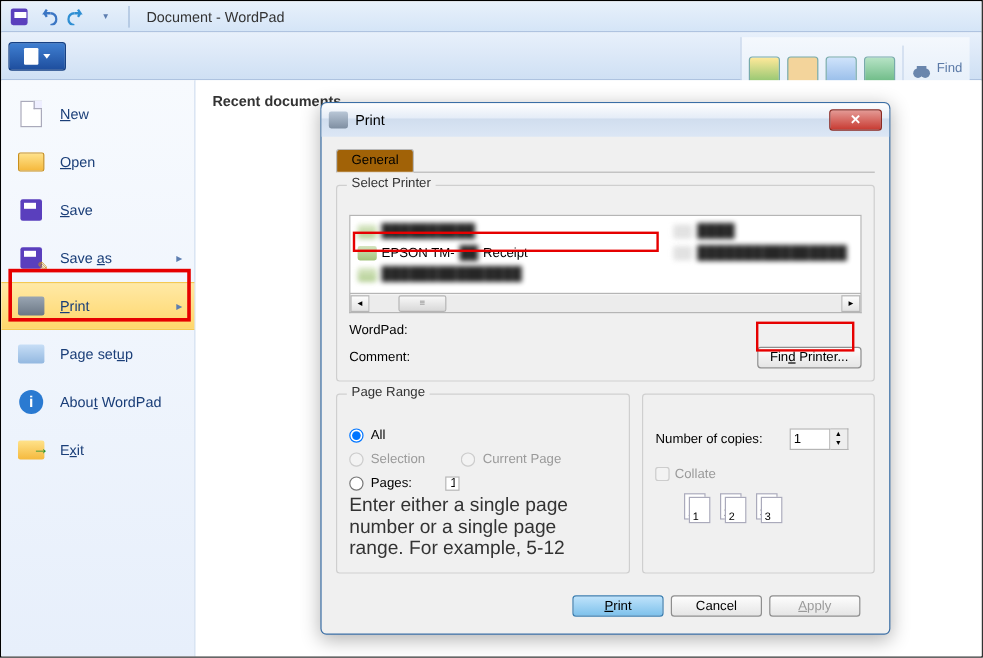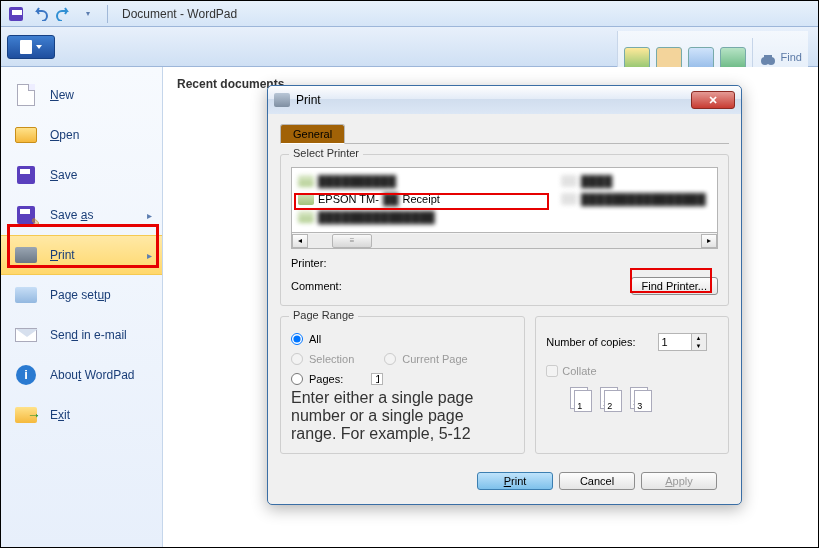--- a/index.html
+++ b/index.html
@@ -54,21 +54,21 @@
 .dialog { position: absolute; left: 266px; top: 84px; width: 475px; background: #f0f0f0; border: 1px solid #3a6ea5; border-radius: 5px; box-shadow: 0 4px 16px rgba(0,0,0,.3); }
 .dialog-title { height: 28px; background: linear-gradient(#fefefe, #e4ecf7 45%, #d0ddee 46%, #dce7f5); display: flex; align-items: center; padding: 0 6px; border-radius: 5px 5px 0 0; }
 .dialog-title .pt-icon { width: 16px; height: 14px; background: linear-gradient(#b8c6d6, #7f8fa2); border-radius: 2px; margin-right: 6px; }
 .dialog-title .pt-text { font-size: 12px; color: #000; }
 .close-btn { margin-left: auto; width: 44px; height: 18px; background: linear-gradient(#e49a95, #c83b32); border: 1px solid #8b2a23; border-radius: 3px; color: #fff; text-align: center; line-height: 16px; font-size: 11px; font-weight: bold; }
 .dialog-body { padding: 10px 12px 14px; font-size: 11px; }
 
 .tab-strip { display: flex; border-bottom: 1px solid #b9b9b9; margin-bottom: 10px; }
 .tab { padding: 3px 12px; background: #a16207; border: 1px solid #b9b9b9; border-bottom: 1px solid #fff; margin-bottom: -1px; border-radius: 3px 3px 0 0; font-size: 11px; }
 
-.group { border: 1px solid #cfcfcf; border-radius: 3px; padding: 12px 10px 10px; position: relative; margin-bottom: 10px; }
+.group { border: 1px solid #cfcfcf; border-radius: 3px; padding: 24px 10px 10px; position: relative; margin-bottom: 10px; }
 .group > .g-title { position: absolute; top: -8px; left: 8px; background: #f0f0f0; padding: 0 4px; font-size: 11px; color: #333; }
 
 .printer-list { background: #fff; border: 1px solid #b5b5b5; height: 66px; padding: 4px 6px; overflow: hidden; position: relative; }
 .printer-item { display: flex; align-items: center; gap: 4px; height: 18px; font-size: 11px; }
 .printer-item .p-icon { width: 16px; height: 12px; background: linear-gradient(#d4e4bf, #a3c47b); border-radius: 2px; }
 .blur { filter: blur(2.2px); opacity: .85; }
 .top-row { display: flex; justify-content: space-between; }
 
 .h-scroll { height: 16px; border: 1px solid #b5b5b5; border-top: none; background: #f4f4f4; display: flex; align-items: center; }
 .h-scroll .arrow-btn { width: 16px; height: 14px; background: linear-gradient(#fdfdfd, #e3e3e3); border: 1px solid #b5b5b5; display: flex; align-items: center; justify-content: center; font-size: 8px; }
@@ -199,26 +199,20 @@
       <span class="label"><u>P</u>rint</span>
     </div>
     <div class="file-item">
       <div class="icon-slot">
           <div class="i-pagesetup"></div>
         </div>
       <span class="label">Page set<u>u</u>p</span>
     </div>
     <div class="file-item">
       <div class="icon-slot">
-          <div class="i-mail"></div>
-        </div>
-      <span class="label">Sen<u>d</u> in e-mail</span>
-    </div>
-    <div class="file-item">
-      <div class="icon-slot">
           <div class="i-info">i</div>
         </div>
       <span class="label">Abou<u>t</u> WordPad</span>
     </div>
     <div class="file-item">
       <div class="icon-slot">
           <div class="i-exit"></div>
         </div>
       <span class="label">E<u>x</u>it</span>
     </div>
@@ -276,21 +270,21 @@
       </div>
       <div class="h-scroll">
         <div class="arrow-btn">◂</div>
         <div class="track">
             <div class="thumb">≡</div>
           </div>
         <div class="arrow-btn">▸</div>
       </div>
 
       <div class="status-row">
-        <span class="col1">Printer:</span>
+        <span class="col1">WordPad:</span>
         <span class="col2"></span>
       </div>
       <div class="status-row">
         <span class="col1">Comment:</span>
         <span class="col2"></span>
         <span style="flex:0 0 90px"></span>
         <button class="win-btn"><span>Fin<u>d</u> Printer...</span></button>
       </div>
     </div>
 

